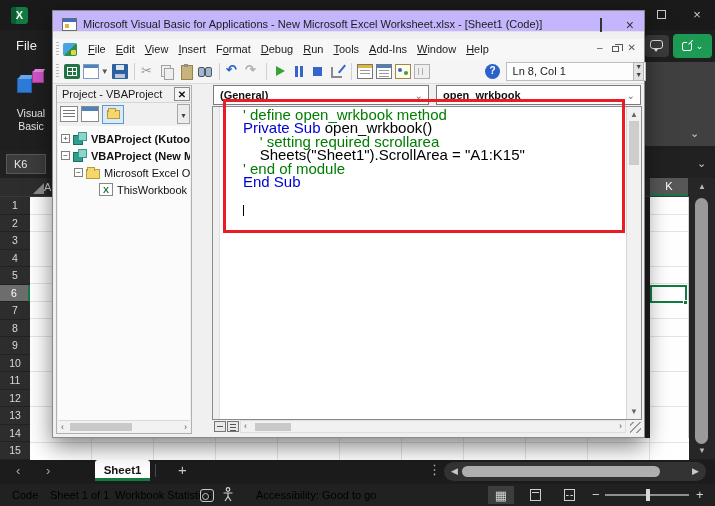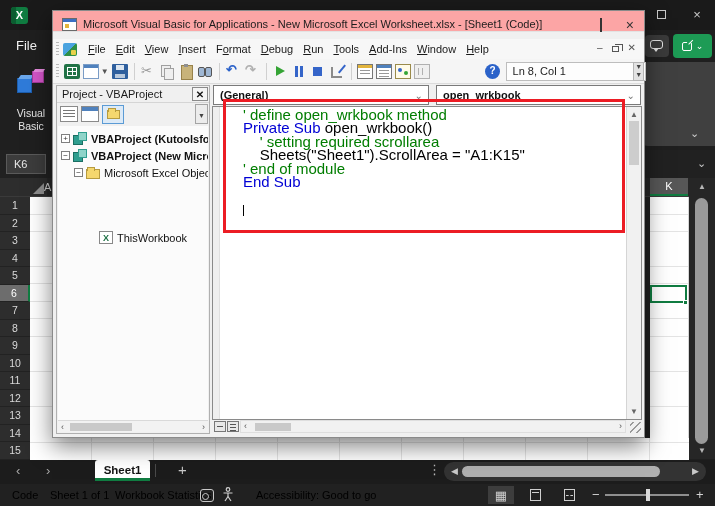--- a/index.html
+++ b/index.html
@@ -86,21 +86,21 @@
   .pg-glyph{width:11px;height:12px;border:1px solid #cfcfcf;position:relative}
   .pg-glyph.layout::before{content:"";position:absolute;left:1px;right:1px;top:2px;height:1px;background:#cfcfcf}
   .pg-glyph.break::before{content:"";position:absolute;left:1px;right:1px;top:5px;border-top:1px dashed #cfcfcf}
   .zoom-track{left:605px;top:494px;width:84px;height:2px;background:#8f8f8f}
   .zoom-thumb{left:646px;top:489px;width:4px;height:12px;background:#d9d9d9}
   .zoom-sign{top:487px;font-size:13px;color:#d5d5d5}
 
   
   .vba-win{left:52px;top:10px;width:593px;height:428px;background:#f0f0f0;border:1px solid #8a8a8a;
     box-shadow:0 8px 22px rgba(0,0,0,.5)}
-  .vba-titlebar{position:absolute;left:0;top:0;right:0;height:21px;background:#fca5a5;border-bottom:1px solid #e3e3e3;color:#1c1c1c}
+  .vba-titlebar{position:absolute;left:0;top:0;right:0;height:21px;background:#c4b5fd;border-bottom:1px solid #e3e3e3;color:#1c1c1c}
   .vba-form-icon{position:absolute;left:9px;top:7px;width:15px;height:13px;background:#fff;border:1px solid #6a6a6a}
   .vba-form-icon::before{content:"";position:absolute;left:0;top:0;right:0;height:3px;background:#3b6fc4}
   .vba-form-icon::after{content:"";position:absolute;left:2px;top:5px;width:4px;height:4px;background:#e2b43c}
   .vba-title{position:absolute;left:30px;top:7px;font-size:11px;white-space:nowrap}
   .vba-capbtns{position:absolute;right:10px;top:3px;display:flex;gap:24px;align-items:center;height:22px;color:#333}
   .vba-capbtns .sq-glyph{border-color:#333}
   .minus-glyph{width:11px;height:1.5px;background:#333}
 
   .vba-menubar{position:absolute;left:0;top:28px;right:0;height:20px;background:#f7f7f7;display:flex;align-items:center;color:#1a1a1a}
   .grip{width:3px;height:14px;margin:0 4px 0 3px;background:repeating-linear-gradient(to bottom,#b9b9b9 0 1px,transparent 1px 3px)}
@@ -153,21 +153,21 @@
   .ic-toolbox{background:#efefef;border:1px solid #b0b0b0}
   .ic-toolbox::after{content:"";position:absolute;inset:3px;background:repeating-linear-gradient(to right,#b0b0b0 0 1px,transparent 1px 4px)}
   .ic-help{background:#2b62c9;border-radius:50%;width:15px}
   .ic-help::before{content:"?";position:absolute;left:0;right:0;top:1px;color:#fff;text-align:center;font-size:10px;font-weight:bold}
   .tb-spacer{width:52px}
   .ln-box{height:19px;width:160px;background:#fdfdfd;border:1px solid #bdbdbd;color:#222;line-height:17px;padding-left:6px;margin-left:4px}
   .tb-overflow{width:12px;height:19px;background:#e3e3e3;border:1px solid #b5b5b5;margin-left:-13px;color:#444;
     font-size:7px;text-align:center;line-height:8px}
 
   
-  .prj{position:absolute;left:3px;top:74px;width:154px;bottom:3px;background:#f0f0f0;border:1px solid #b0b0b0}
+  .prj{position:absolute;left:3px;top:74px;width:136px;bottom:3px;background:#f0f0f0;border:1px solid #b0b0b0}
   .prj-header{position:absolute;left:0;top:0;right:0;height:17px;background:#f0f0f0;border-bottom:1px solid #d5d5d5;color:#1a1a1a}
   .prj-title{position:absolute;left:5px;top:2px;font-size:11px;white-space:nowrap}
   .prj-close{position:absolute;right:1px;top:1px;width:16px;height:14px;border:1px solid #8a8a8a;background:#f4f4f4;
     text-align:center;line-height:13px;font-weight:bold;font-size:10px;color:#111}
   .prj-toolbar{position:absolute;left:0;top:17px;right:0;height:22px;display:flex;align-items:center;padding-left:3px;gap:3px}
   .pt-icon{width:18px;height:16px;position:relative}
   .pt-viewcode{background:#fff;border:1px solid #8a8a8a}
   .pt-viewcode::after{content:"";position:absolute;left:2px;top:3px;right:2px;height:9px;
     background:repeating-linear-gradient(to bottom,#777 0 1px,transparent 1px 3px)}
   .pt-viewobject{background:#fff;border:1px solid #8a8a8a}
@@ -427,21 +427,21 @@
           <div class="tree-row" style="padding-left: 3px;">
             <span class="expander">−</span>
             <span class="ti ti-vba-project"></span>
             <span class="lbl b">VBAProject (New Microsoft</span>
           </div>
           <div class="tree-row" style="padding-left: 16px;">
             <span class="expander">−</span>
             <span class="ti ti-folder"></span>
             <span class="lbl">Microsoft Excel Objects</span>
           </div>
-          <div class="tree-row" style="padding-left: 29px; margin-top: 48px;">
+          <div class="tree-row" style="padding-left: 29px;">
             <span class="exp-spacer"></span>
             <span class="ti ti-workbook"></span>
             <span class="lbl">ThisWorkbook</span>
           </div>
         </div>
       <div class="prj-hscroll">
         <span class="arr" style="left:3px">‹</span>
         <span class="prj-hthumb"></span>
         <span class="arr" style="right:3px">›</span>
       </div>

